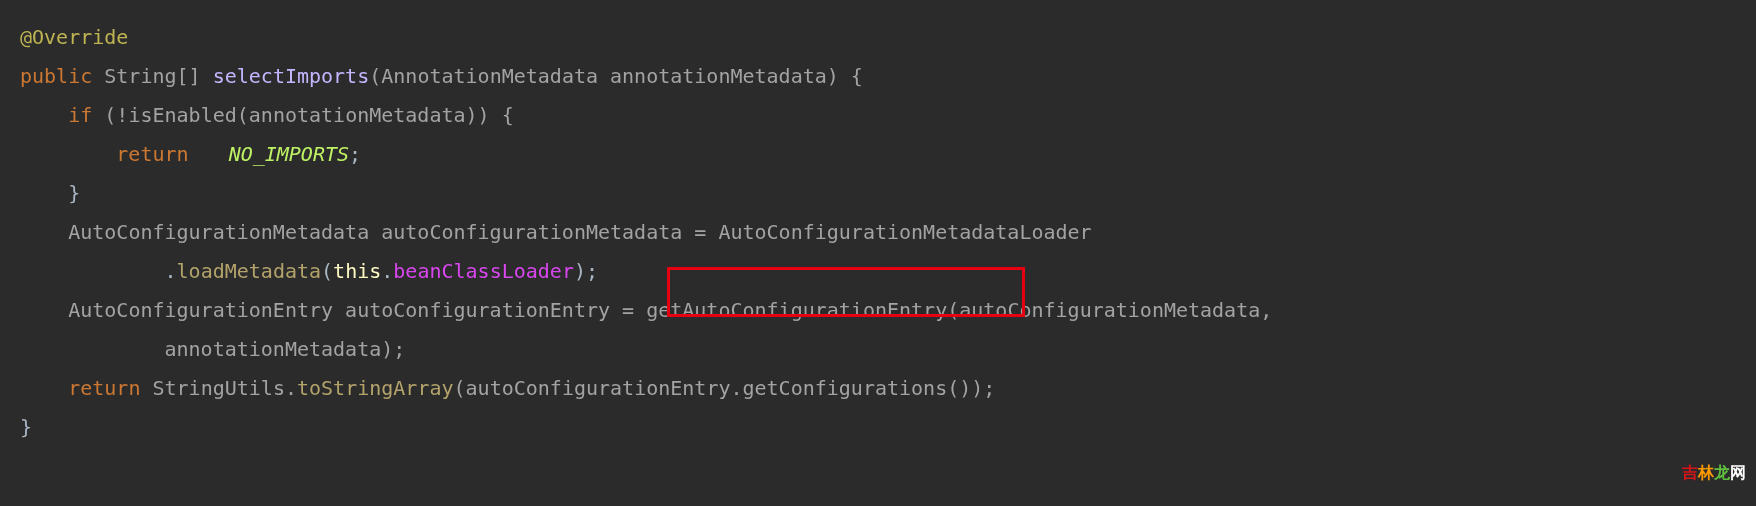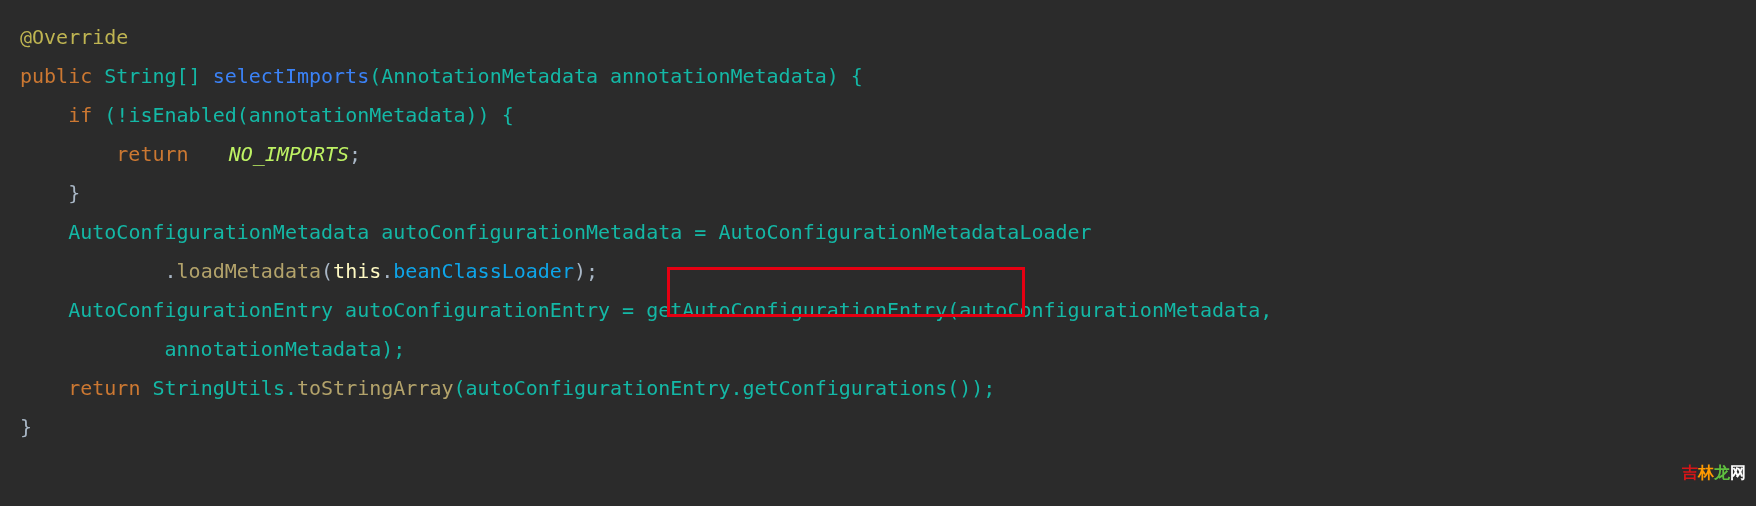--- a/index.html
+++ b/index.html
@@ -15,26 +15,26 @@
     position: relative;
   }
   pre.code {
     margin: 0;
     padding: 18px 20px 18px 20px;
     color: #a9b7c6;
     white-space: pre;
   }
   .annotation { color: #bfb552; }
   .keyword    { color: #cc7832; }
-  .plain      { color: #14b8a6; }
-  .method-decl{ color: #3b82f6; }
+  .plain      { color: #a3a3a3; }
+  .method-decl{ color: #c4b5fd; }
   .italic-call{ color: #b3a36b; }
   .constant   { color: #bef264; font-style: italic; margin-left: 28px; }
   .kw-this    { color: #fef9c3; }
-  .field      { color: #0ea5e9; }
+  .field      { color: #d946ef; }
   .punct      { color: #a9b7c6; }
   .highlight-box {
     position: absolute;
     border: 3px solid #e60012;
     box-sizing: border-box;
     pointer-events: none;
   }
   .watermark {
     position: absolute;
     right: 10px;

